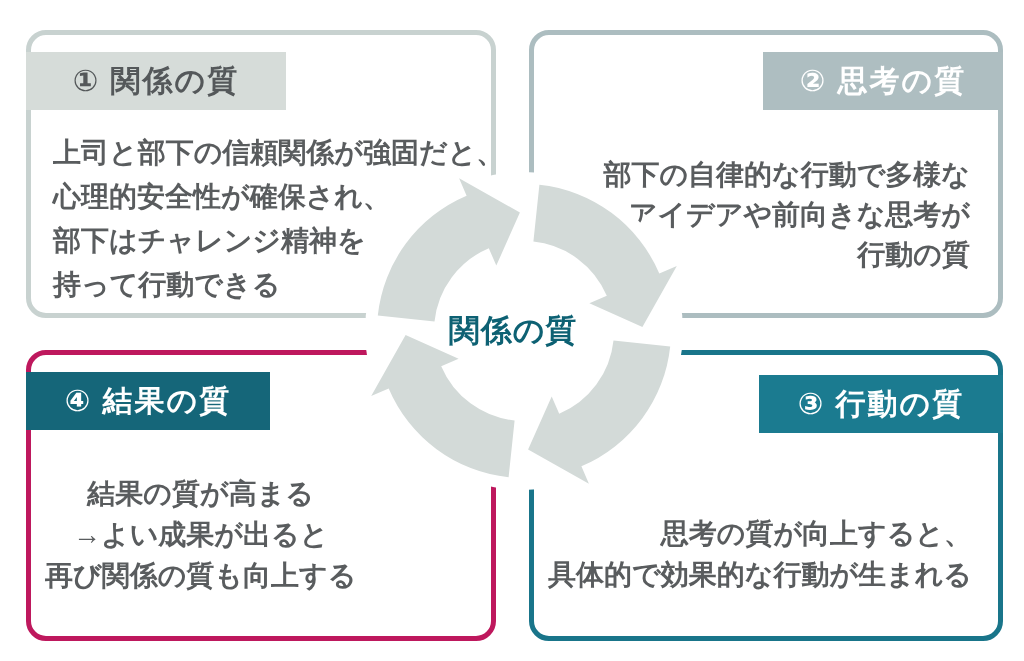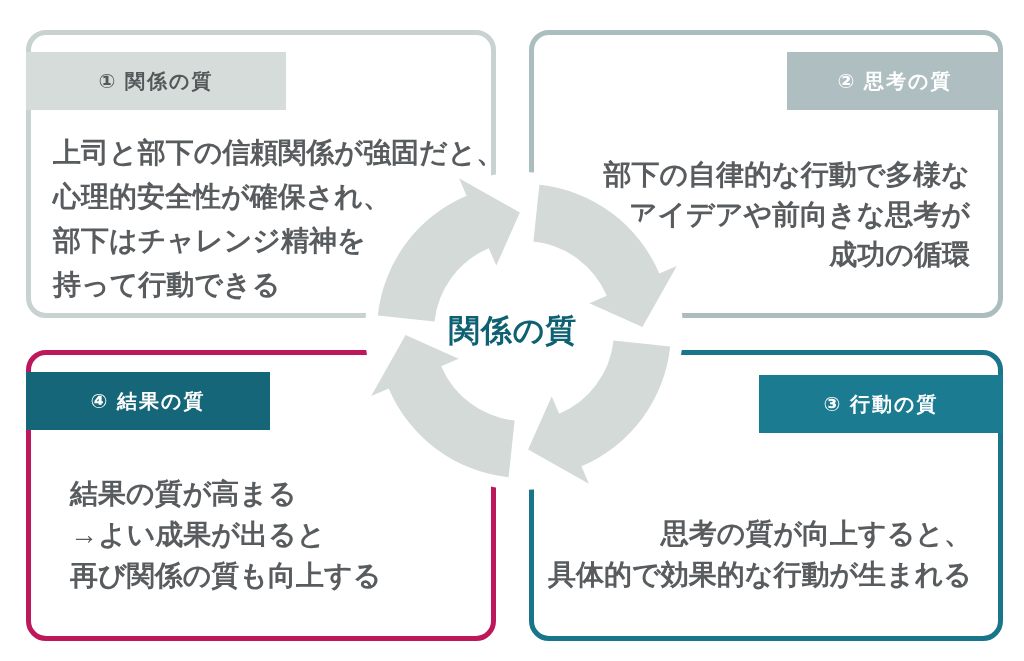--- a/index.html
+++ b/index.html
@@ -6,31 +6,31 @@
   body{font-family:"Liberation Sans","DejaVu Sans",sans-serif;}
   .stage{position:relative;width:1024px;height:661px;background:#ffffff;overflow:hidden;}
 
   .card{position:absolute;background:#ffffff;border-radius:20px;box-sizing:border-box;}
   .card.c1{left:26px;top:30px;width:470px;height:288px;border:5px solid #c8d2d0;}
   .card.c2{left:529px;top:30px;width:474px;height:288px;border:5px solid #acbdc0;}
   .card.c3{left:529px;top:350px;width:474px;height:291px;border:5px solid #19758a;}
   .card.c4{left:26px;top:350px;width:470px;height:291px;border:5px solid #be185d;}
 
   .hdr{position:absolute;height:58px;line-height:58px;text-align:center;
-       font-size:20px;font-weight:700;letter-spacing:2px;white-space:nowrap;}
+       font-size:30px;font-weight:700;letter-spacing:2px;white-space:nowrap;}
   .c1 .hdr{left:-5px;top:17px;width:260px;background:#d6dcd9;color:#54585a;}
-  .c2 .hdr{right:-5px;top:17px;width:216px;background:#aebec1;color:#ffffff;}
+  .c2 .hdr{right:-5px;top:17px;width:240px;background:#aebec1;color:#ffffff;}
   .c3 .hdr{right:-5px;top:20px;width:244px;background:#1b7b90;color:#ffffff;}
   .c4 .hdr{left:-5px;top:17px;width:244px;background:#156679;color:#ffffff;}
 
   .bodytext{position:absolute;font-weight:700;color:#595c5e;font-size:28px;white-space:nowrap;}
   .c1 .bodytext{left:22px;top:96px;line-height:44px;text-align:left;}
   .c2 .bodytext{right:28px;top:120px;line-height:40px;text-align:right;}
   .c3 .bodytext{right:26px;top:158px;line-height:41px;text-align:right;margin-left:42px;}
-  .c4 .bodytext{left:14px;top:118px;line-height:41px;text-align:left;margin-left:25px;}
+  .c4 .bodytext{left:14px;top:118px;line-height:41px;text-align:center;}
 
   .cycle-svg{position:absolute;left:344px;top:151px;width:360px;height:360px;}
   .cycle-label{position:absolute;left:393px;top:309px;width:240px;height:44px;line-height:44px;
        text-align:center;font-size:31px;font-weight:700;color:#0d6173;letter-spacing:1px;white-space:nowrap;}
 </style>
 </head>
 <body>
 
 <div class="stage">
 
@@ -42,21 +42,21 @@
       <div>部下はチャレンジ精神を</div>
       <div>持って行動できる</div>
     </div>
   </div>
 
   <div class="card c2">
     <div class="hdr">② 思考の質</div>
     <div class="bodytext">
       <div>部下の自律的な行動で多様な</div>
       <div>アイデアや前向きな思考が</div>
-      <div>成功の循環</div>
+      <div>行動の質</div>
     </div>
   </div>
 
   <div class="card c3">
     <div class="hdr">③ 行動の質</div>
     <div class="bodytext">
       <div>思考の質が向上すると、</div>
       <div>具体的で効果的な行動が生まれる</div>
     </div>
   </div>

